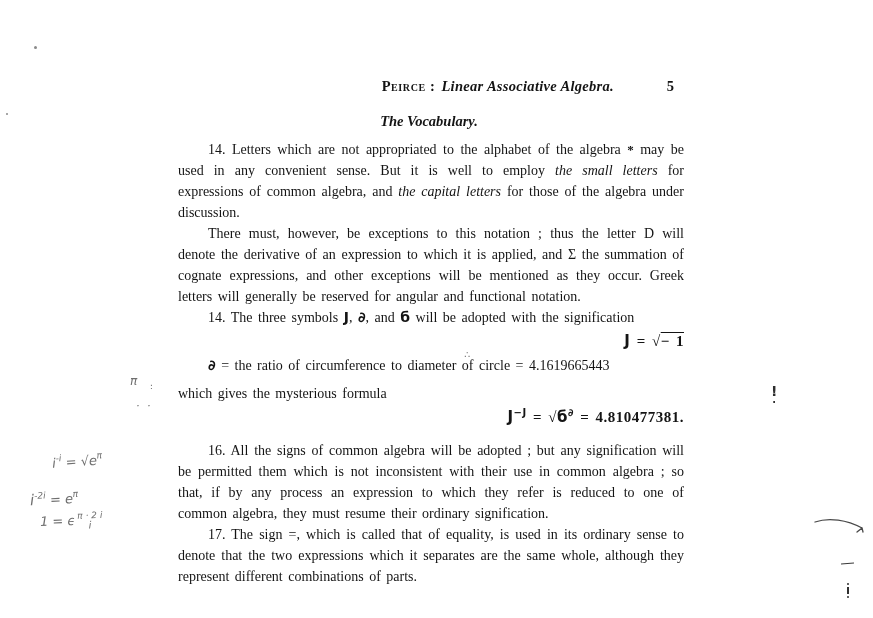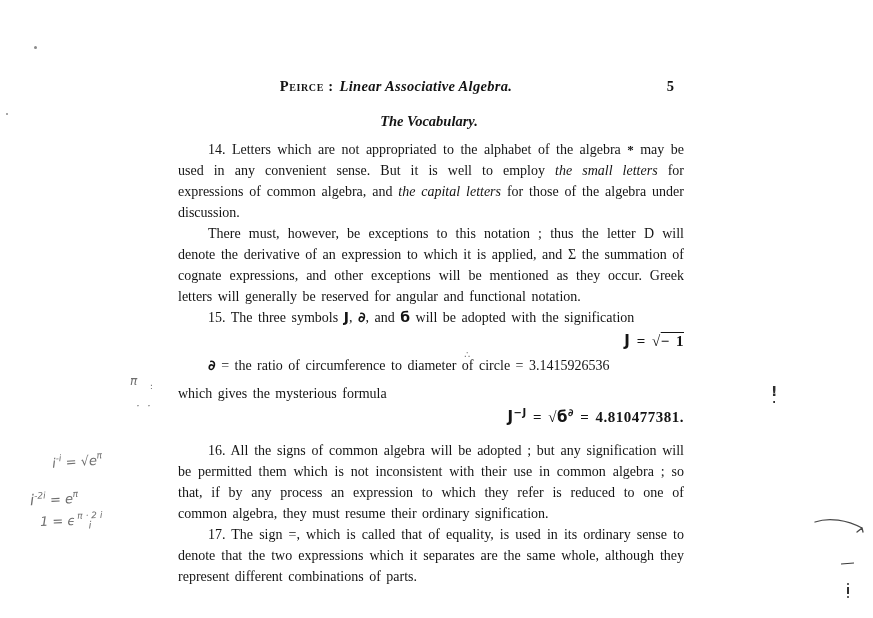--- a/index.html
+++ b/index.html
@@ -9,21 +9,21 @@
     background:#ffffff;
     font-family:"Liberation Serif","DejaVu Serif",serif;
     color:#141414;
     overflow:hidden;
   }
   
   .running-head{
     position:absolute;left:178px;top:78px;width:506px;
     font-size:14.5px;
   }
-  .running-head .centerwrap{display:block;text-align:center;margin-right:70px;}
+  .running-head .centerwrap{display:block;text-align:right;margin-right:70px;}
   .author-smallcaps{font-variant:small-caps;font-weight:600;letter-spacing:.6px;}
   .head-title{font-style:italic;font-weight:600;margin-left:6px;letter-spacing:.3px;}
   .pagenum{position:absolute;right:10px;top:0;font-weight:600;}
   .section-title{
     position:absolute;left:178px;top:113px;width:506px;
     text-align:center;font-style:italic;font-weight:600;font-size:14.5px;
   }
   .section-title .inner{display:inline-block;transform:translateX(-22px);margin-left:40px;}
   
   .textblock{
@@ -78,29 +78,29 @@
   <div class="section-title">
     <span class="inner">The Vocabulary.</span>
   </div>
 
   <div class="textblock">
 
     <p><span>14. Letters which are not appropriated to the alphabet of the algebra </span><span class="fnstar">*</span><span> may be used in any convenient sense. But it is well to employ </span><span class="em">the small letters</span><span> for expressions of common algebra, and </span><span class="em">the capital letters</span><span> for those of the algebra under discussion.</span></p>
 
     <p>There must, however, be exceptions to this notation ; thus the letter D will denote the derivative of an expression to which it is applied, and Σ the summation of cognate expressions, and other exceptions will be mentioned as they occur. Greek letters will generally be reserved for angular and functional notation.</p>
 
-    <p><span>15. The three symbols </span><span class="sym">J</span><span>, </span><span class="sym">∂</span><span>, and </span><span class="sym">б</span><span> will be adopted with the signification</span></p>
+    <p><span>14. The three symbols </span><span class="sym">J</span><span>, </span><span class="sym">∂</span><span>, and </span><span class="sym">б</span><span> will be adopted with the signification</span></p>
 
     <div class="formula">
       <span class="sym">J</span>
       <span>=</span>
       <span>√</span><span class="overline-rad">− 1</span>
     </div>
 
-    <p class="defline"><span class="sym">∂</span> <span>= the ratio of circumference to diameter of circle = 3.1415926536</span></p>
+    <p class="defline"><span class="sym">∂</span> <span>= the ratio of circumference to diameter of circle = 4.1619665443</span></p>
 
 
     <p class="noindent">which gives the mysterious formula</p>
 
     <div class="formula formula2">
       <span class="sym">J</span><span class="sup sym">−J</span>
       <span>=</span>
       <span>√</span><span class="sym">б</span><span class="sup sym">∂</span>
       <span>=</span>
       <span>4.810477381.</span>

